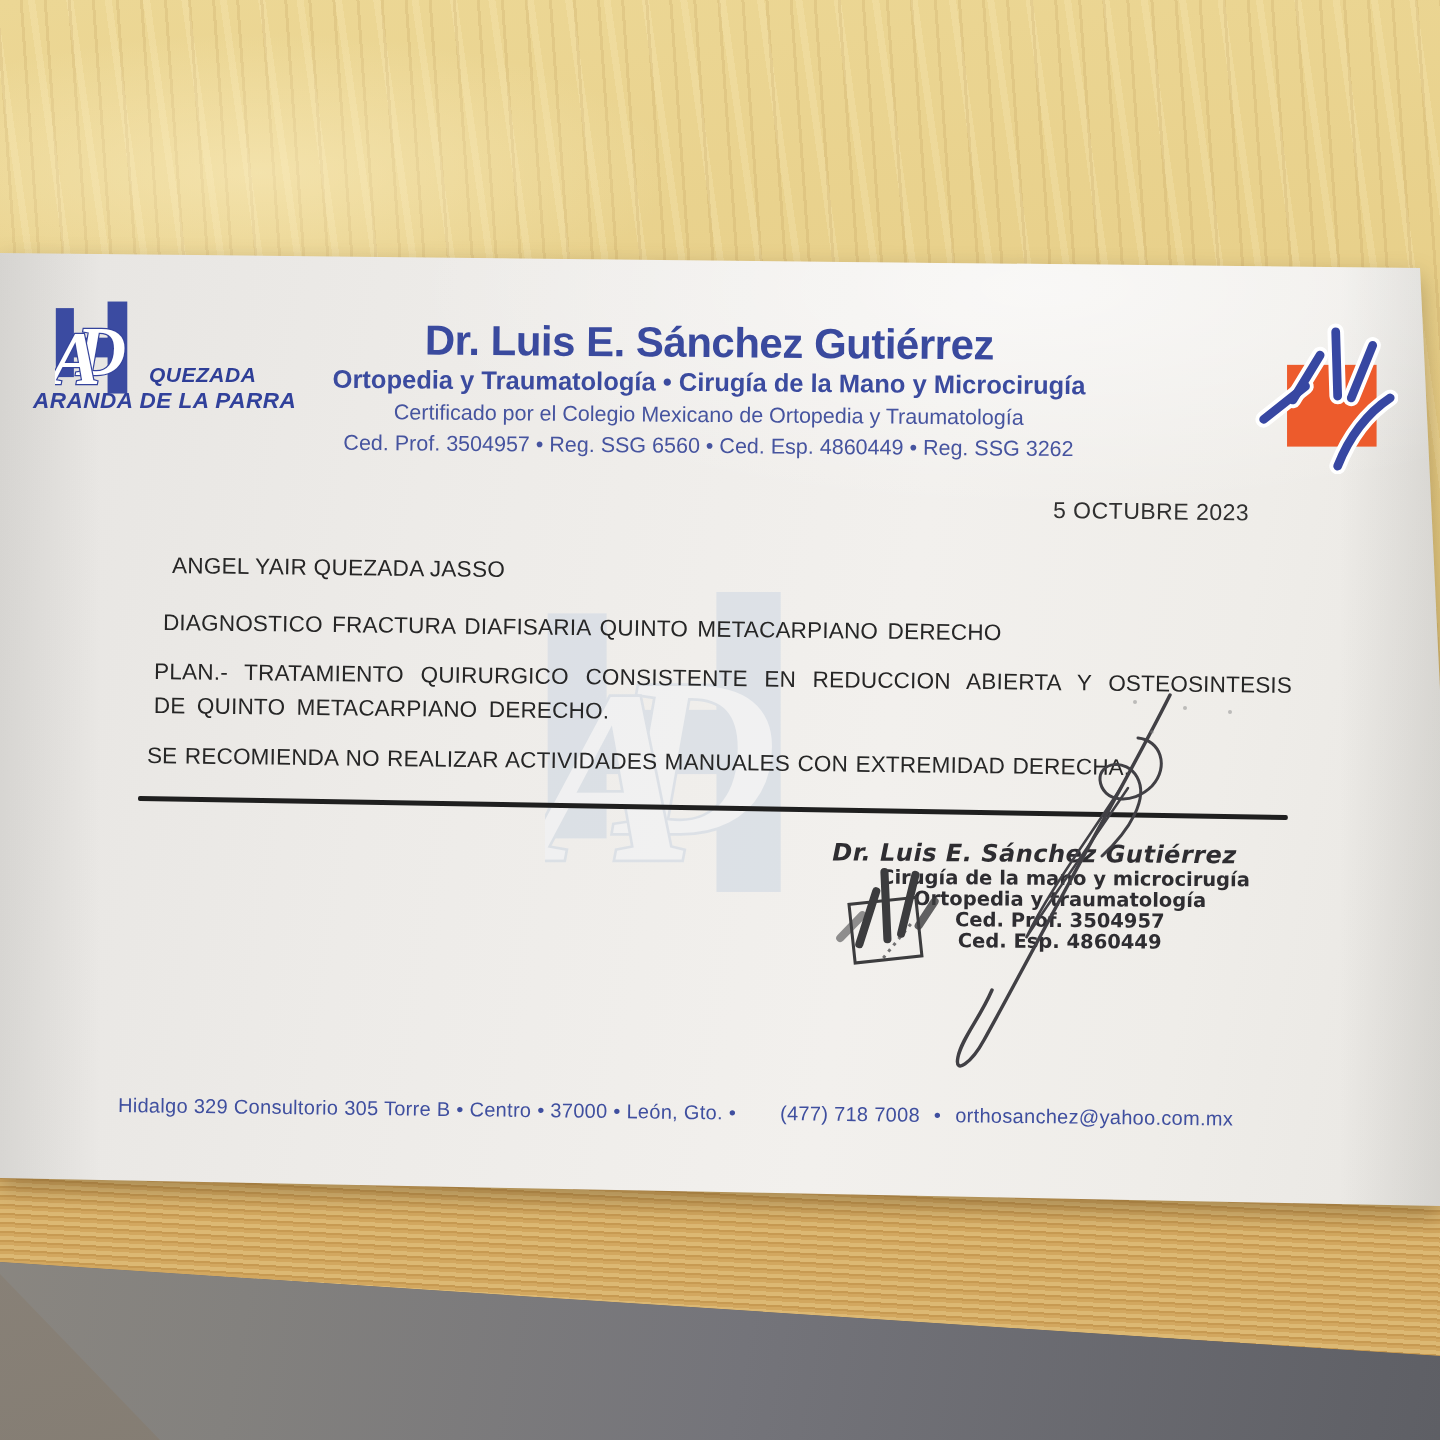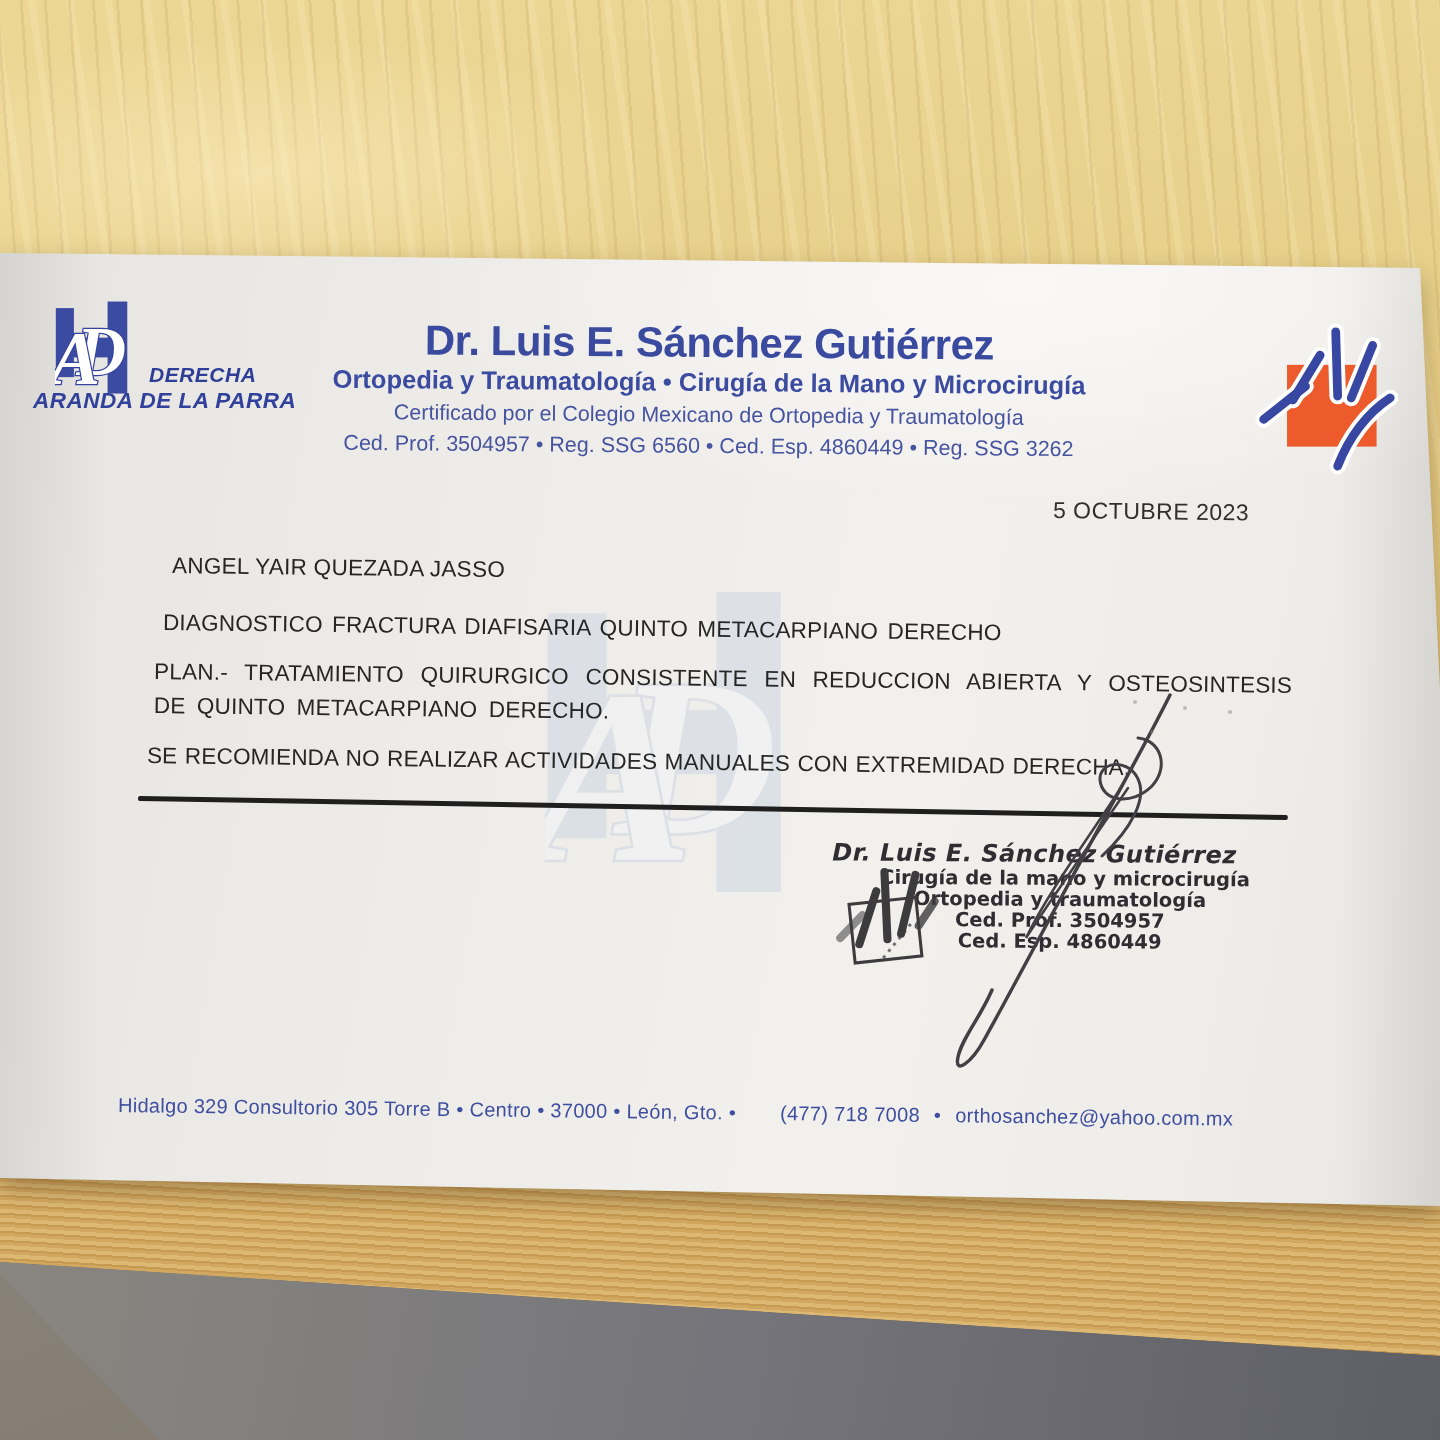--- a/index.html
+++ b/index.html
@@ -125,21 +125,21 @@
         <text x="-6" y="100" font-size="92" font-style="italic" font-weight="bold" font-family="Liberation Serif, serif" fill="#f2f4f8" stroke="#c9d4e2" stroke-width="2" paint-order="stroke">A</text>
       </svg>
 
       <svg class="logo-mark" viewBox="0 0 112 118">
         <rect x="1" y="8" width="22" height="84" fill="#3b4ba1"></rect>
         <rect x="64" y="0" width="24" height="112" fill="#3b4ba1"></rect>
         <rect x="20" y="44" width="48" height="24" fill="#3b4ba1"></rect>
         <text x="26" y="90" font-size="84" font-style="italic" font-weight="bold" font-family="Liberation Serif, serif" fill="#ffffff" stroke="#35449c" stroke-width="3" paint-order="stroke">D</text>
         <text x="-6" y="100" font-size="92" font-style="italic" font-weight="bold" font-family="Liberation Serif, serif" fill="#ffffff" stroke="#35449c" stroke-width="3" paint-order="stroke">A</text>
       </svg>
-      <div class="hospital-label">DERECHA</div>
+      <div class="hospital-label">QUEZADA</div>
       <div class="hospital-name">ARANDA DE LA PARRA</div>
 
       <div class="header-center">
         <div class="doctor-title">Dr. Luis E. Sánchez Gutiérrez</div>
         <div class="specialties">Ortopedia y Traumatología   •   Cirugía de la Mano y Microcirugía</div>
         <div class="certification">Certificado por el Colegio Mexicano de Ortopedia y Traumatología</div>
         <div class="credentials">Ced. Prof. 3504957  •  Reg. SSG 6560  •  Ced. Esp. 4860449  •  Reg. SSG 3262</div>
       </div>
 
       <svg class="hand-logo" viewBox="0 0 150 160">

